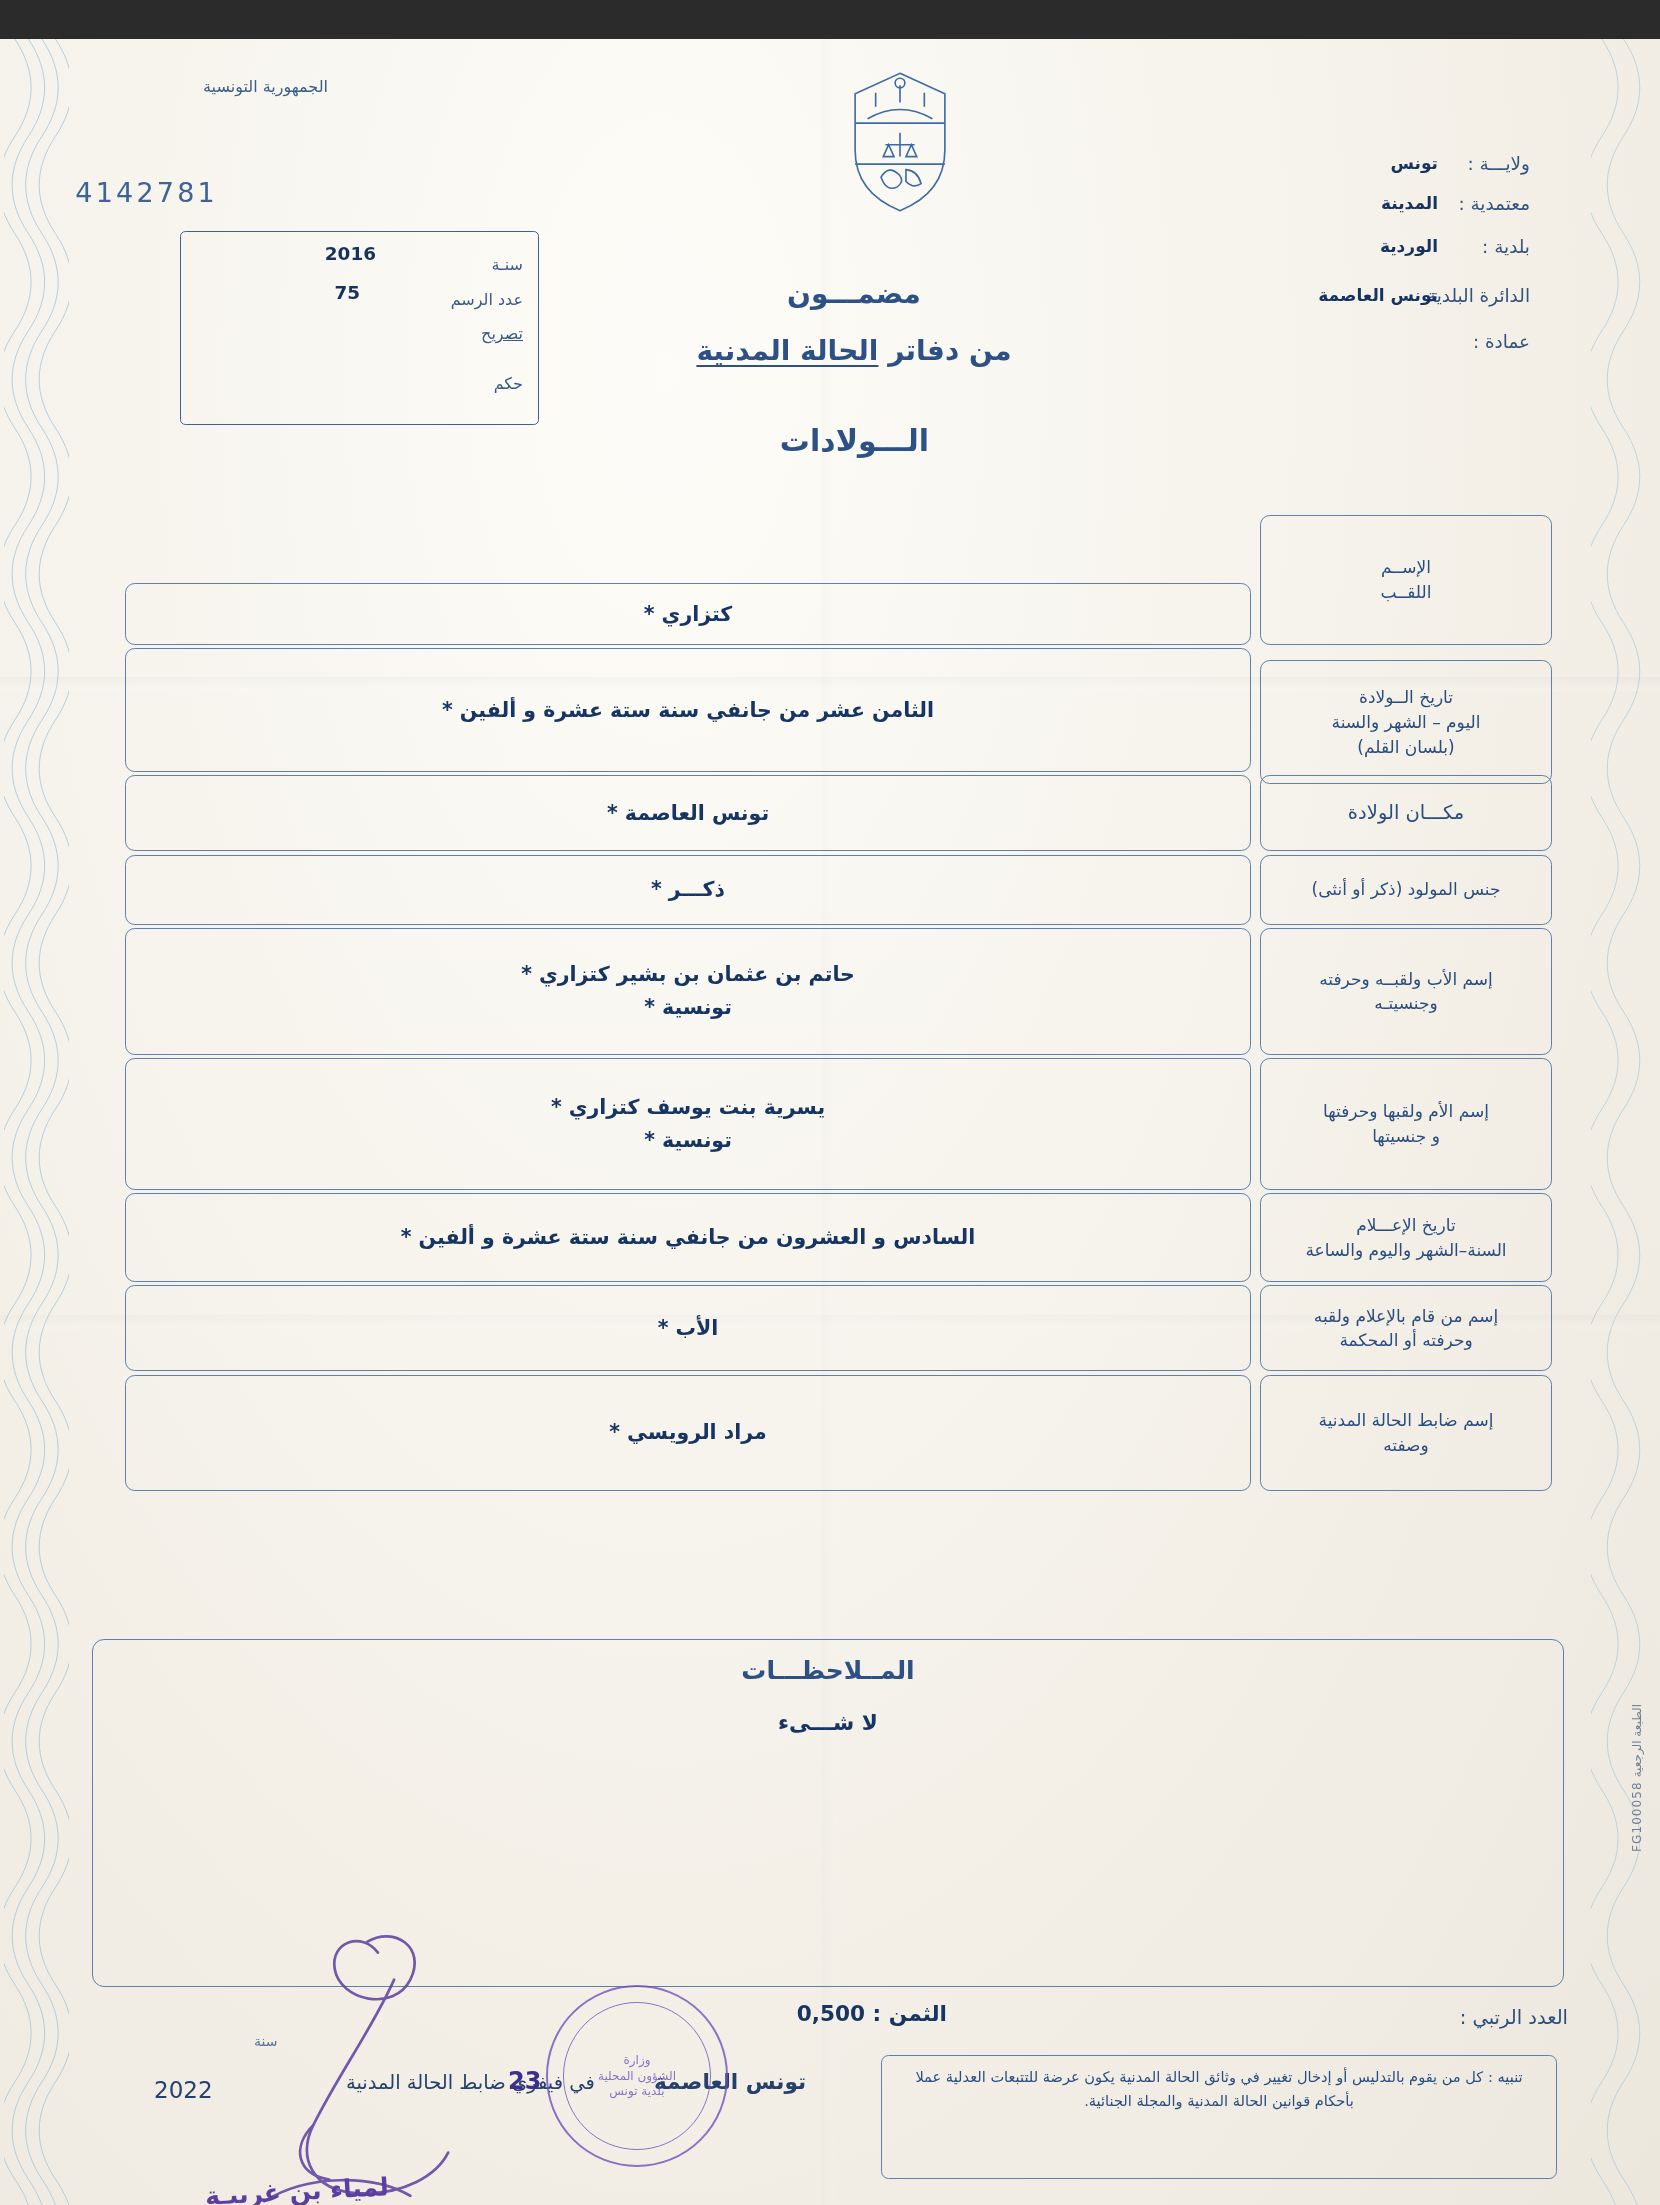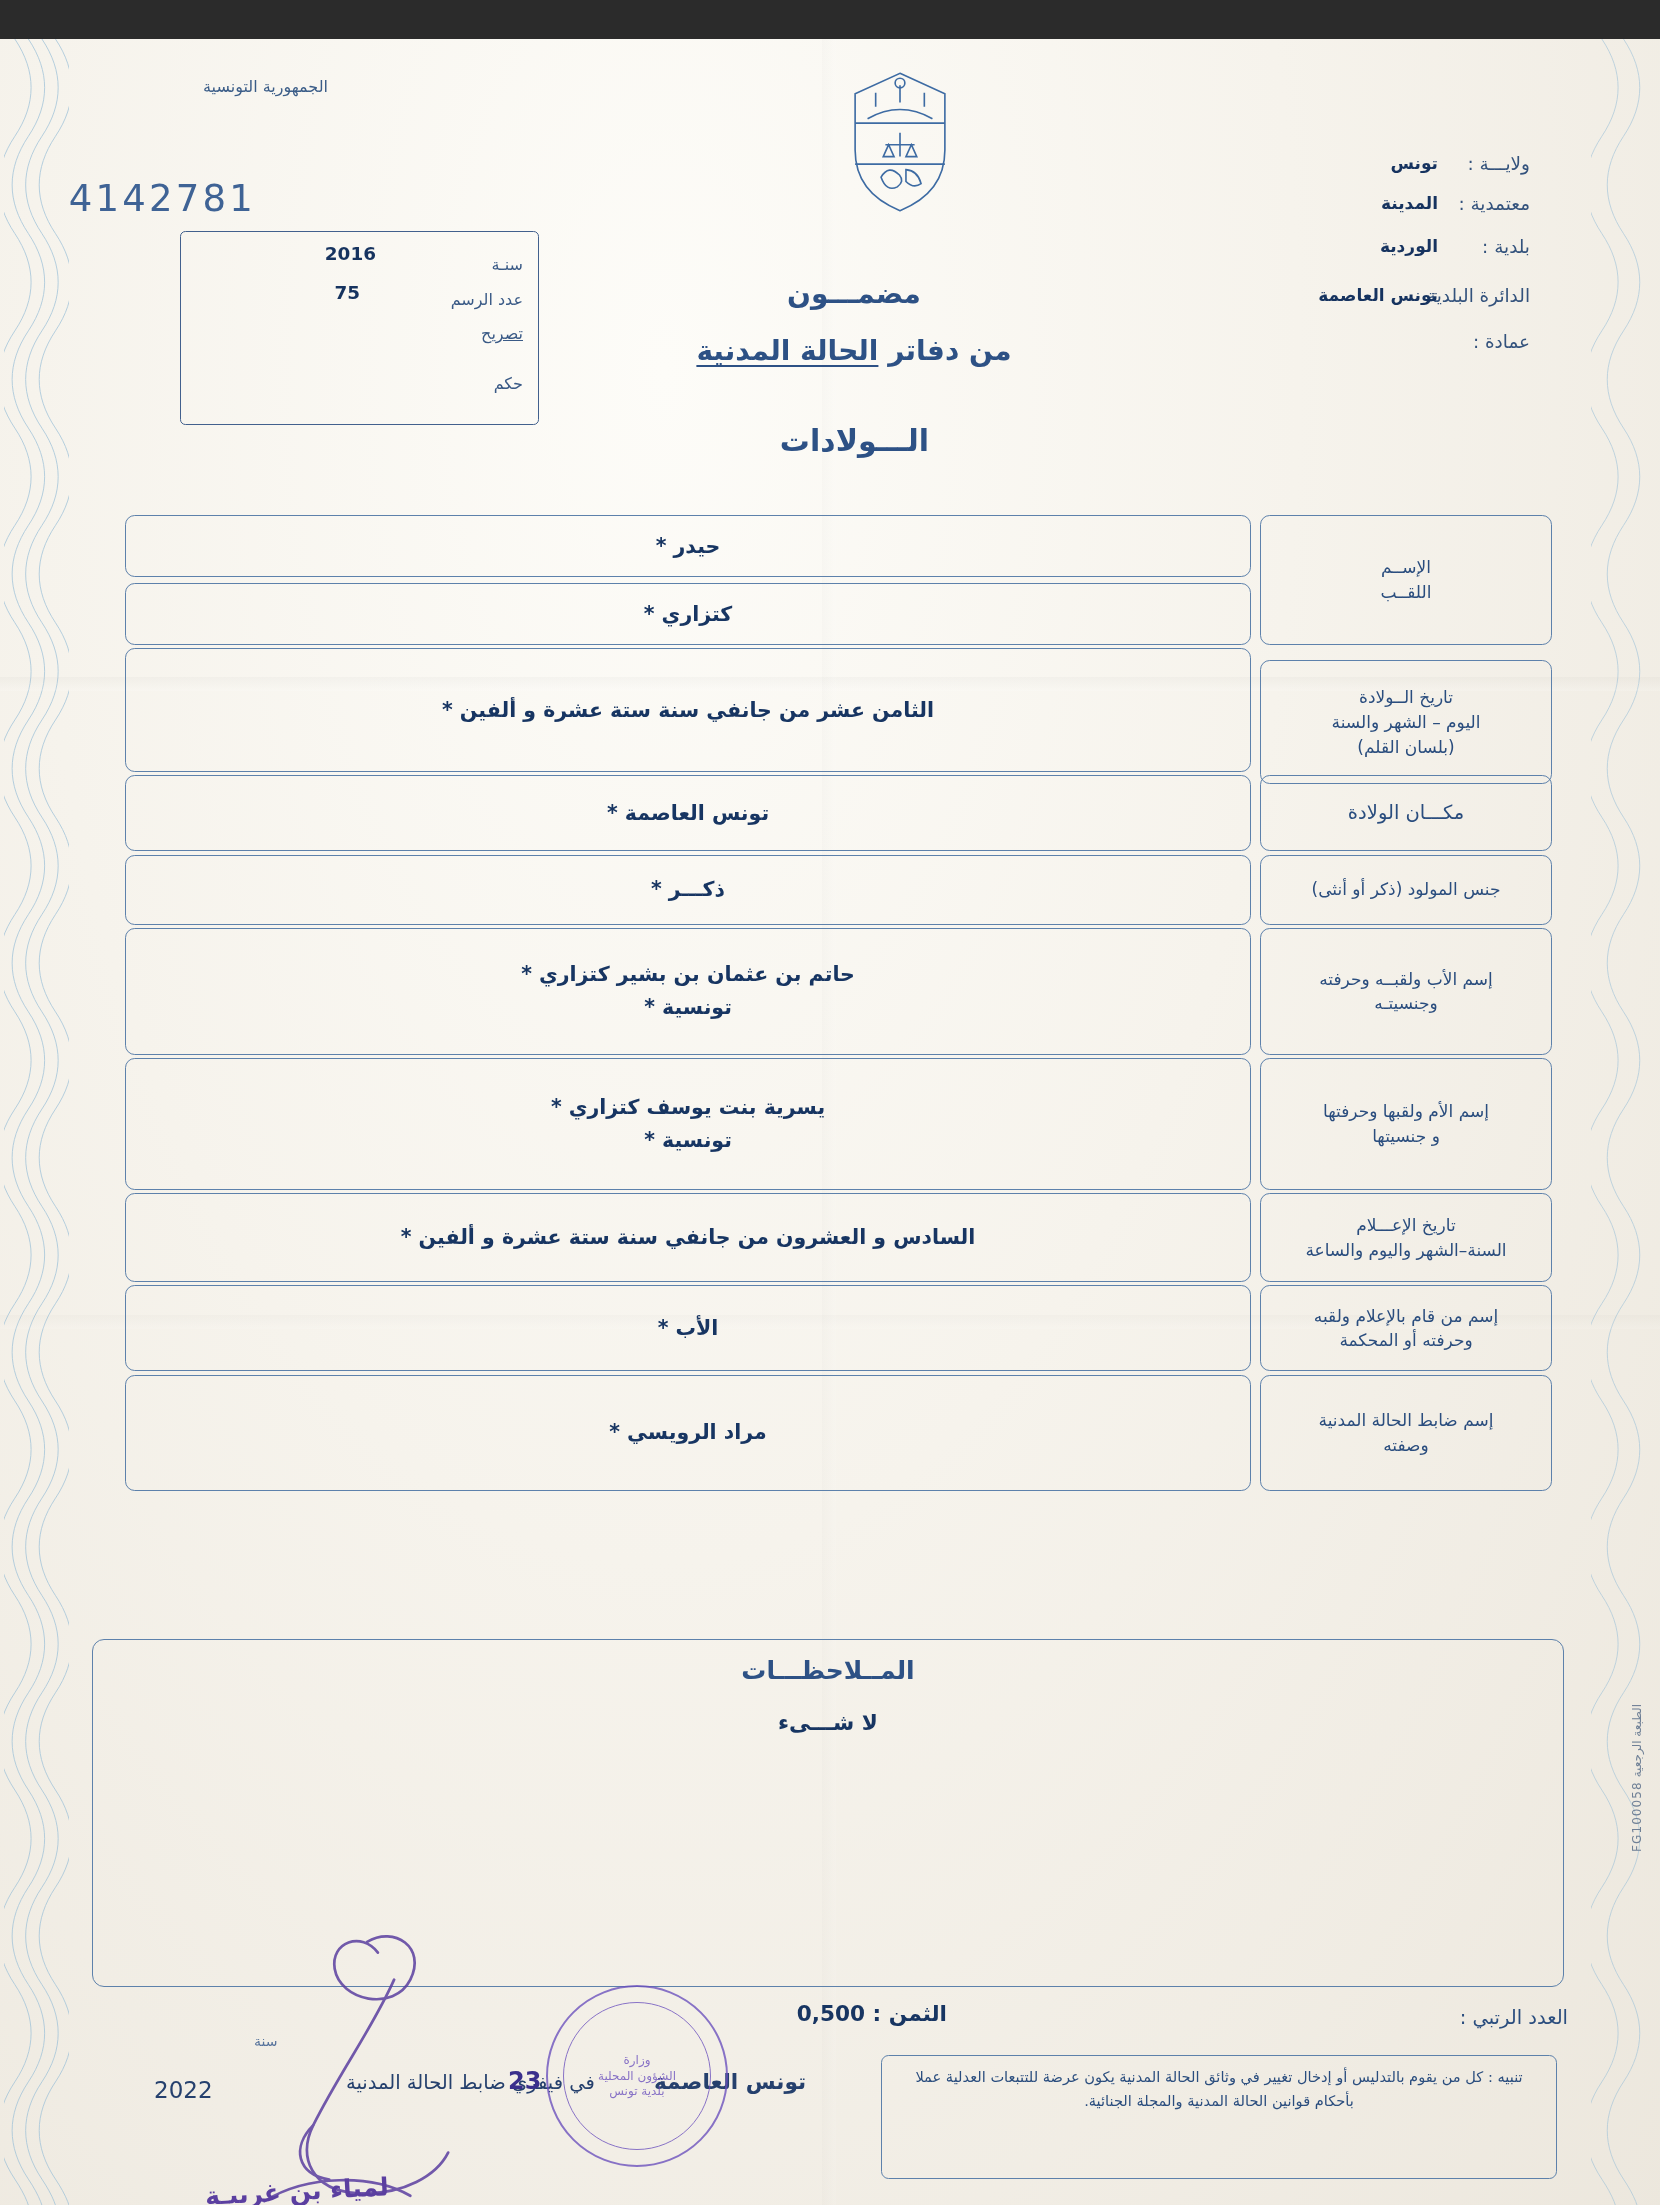--- a/index.html
+++ b/index.html
@@ -51,22 +51,22 @@
     position:absolute; top:30px; left:843px; width:114px; height:146px;
   }
 
   
   .hdr-row { position:absolute; height:31px; }
   .hdr-label { position:absolute; right:0; font-size:18.4px; color:#33527c; white-space:nowrap; }
   .hdr-value { position:absolute; right:92px; font-size:17px; color:#16335f; font-weight:bold; white-space:nowrap; }
 
   
   #serial {
-    position:absolute; top:138px; right:1404px;
-    font-size:37px; color:#3f6395; letter-spacing:3.2px; white-space:nowrap;
+    position:absolute; top:138px; right:1442px;
+    font-size:27px; color:#3f6395; letter-spacing:3.2px; white-space:nowrap;
     font-family:"DejaVu Sans", sans-serif;
   }
   #taxbox {
     position:absolute; left:180px; top:192px; width:357px; height:192px;
     border:1.6px solid #42608d; border-radius:5.4px;
   }
   #taxbox .lbl { position:absolute; right:15px; font-size:16px; color:#3a5a86; }
   #taxbox .val { position:absolute; right:124px; font-size:18.4px; color:#16335f; font-weight:bold; }
 
   
@@ -233,23 +233,20 @@
   </div>
   <div class="ctr" id="t3">الـــولادات</div>
 
   <div id="table">
 
     <div class="row" style="height:130px;">
       <div class="cell label" style="top:0; height:130px;">
         <div>الإســم</div>
         <div>اللقــب</div>
       </div>
-      <div class="cell value" style="top:0; height:62px;">
-        <div class="v">حيدر *</div>
-      </div>
       <div class="cell value" style="top:68px; height:62px;">
         <div class="v">كتزاري *</div>
       </div>
     </div>
 
     <div class="row" style="height:124px;">
       <div class="cell label" style="top:12px; height:124px;">
         <div>تاريخ الــولادة</div>
         <div>اليوم – الشهر والسنة</div>
         <div>(بلسان القلم)</div>

